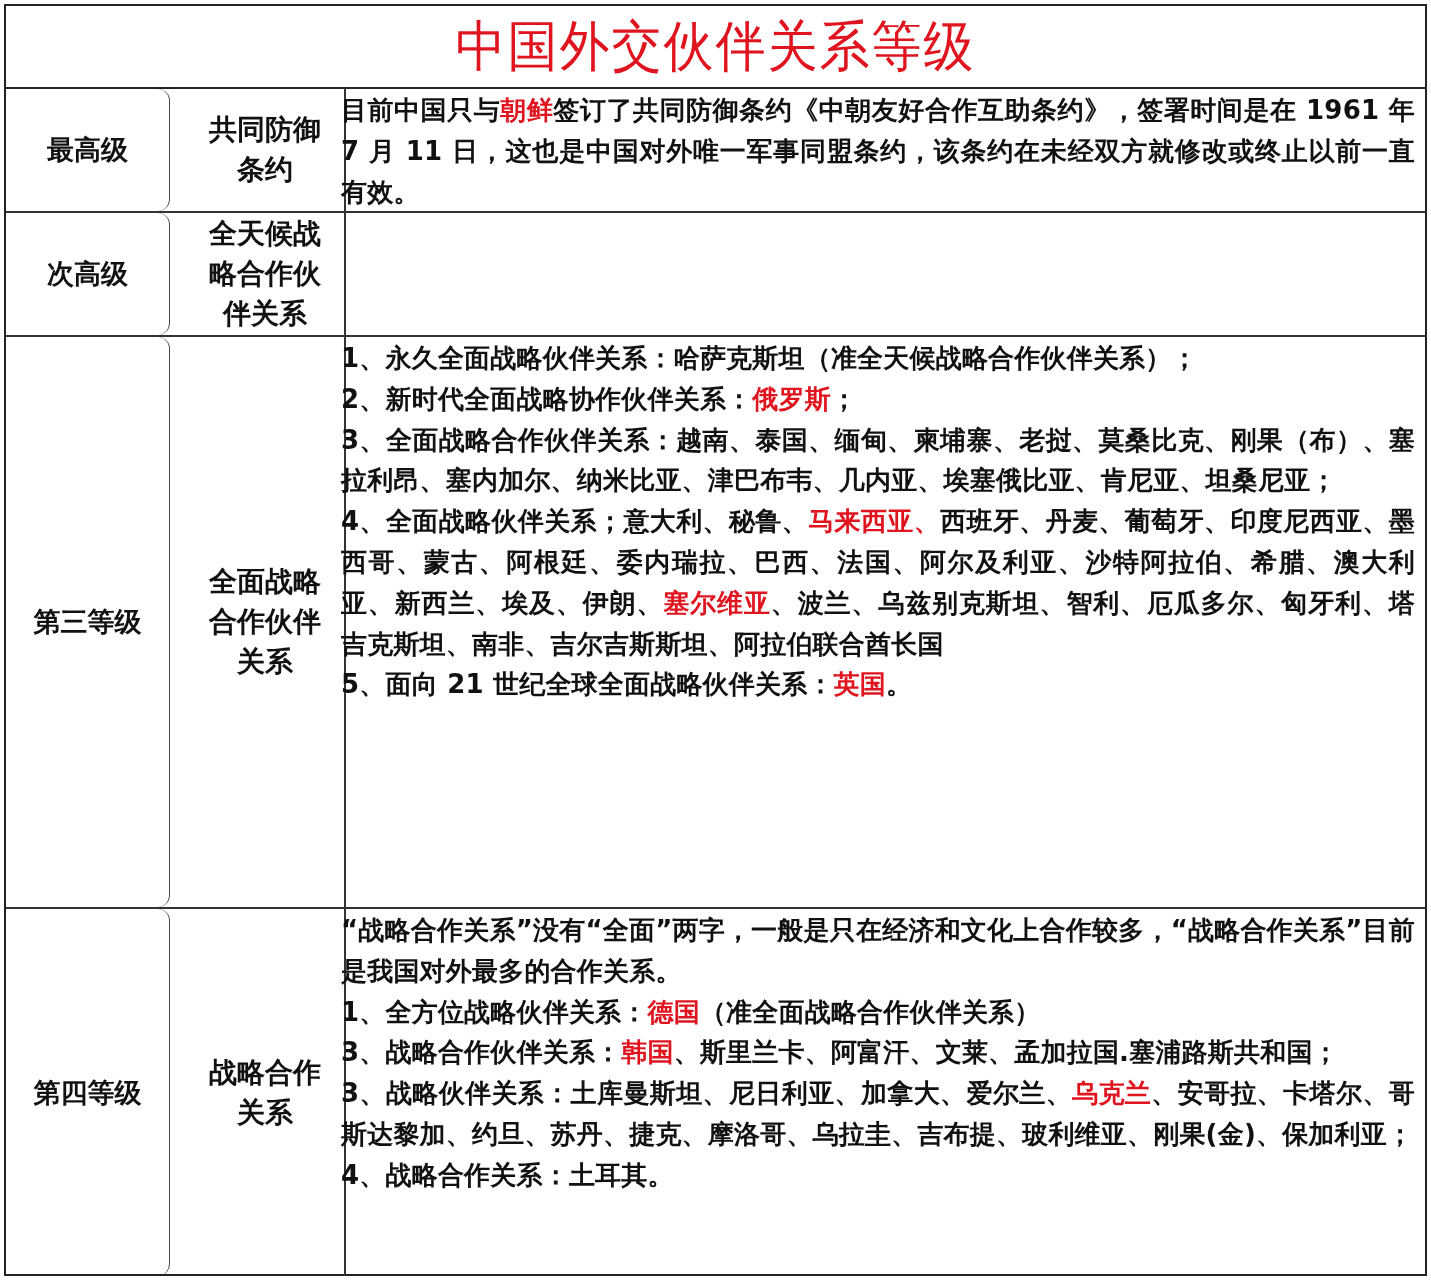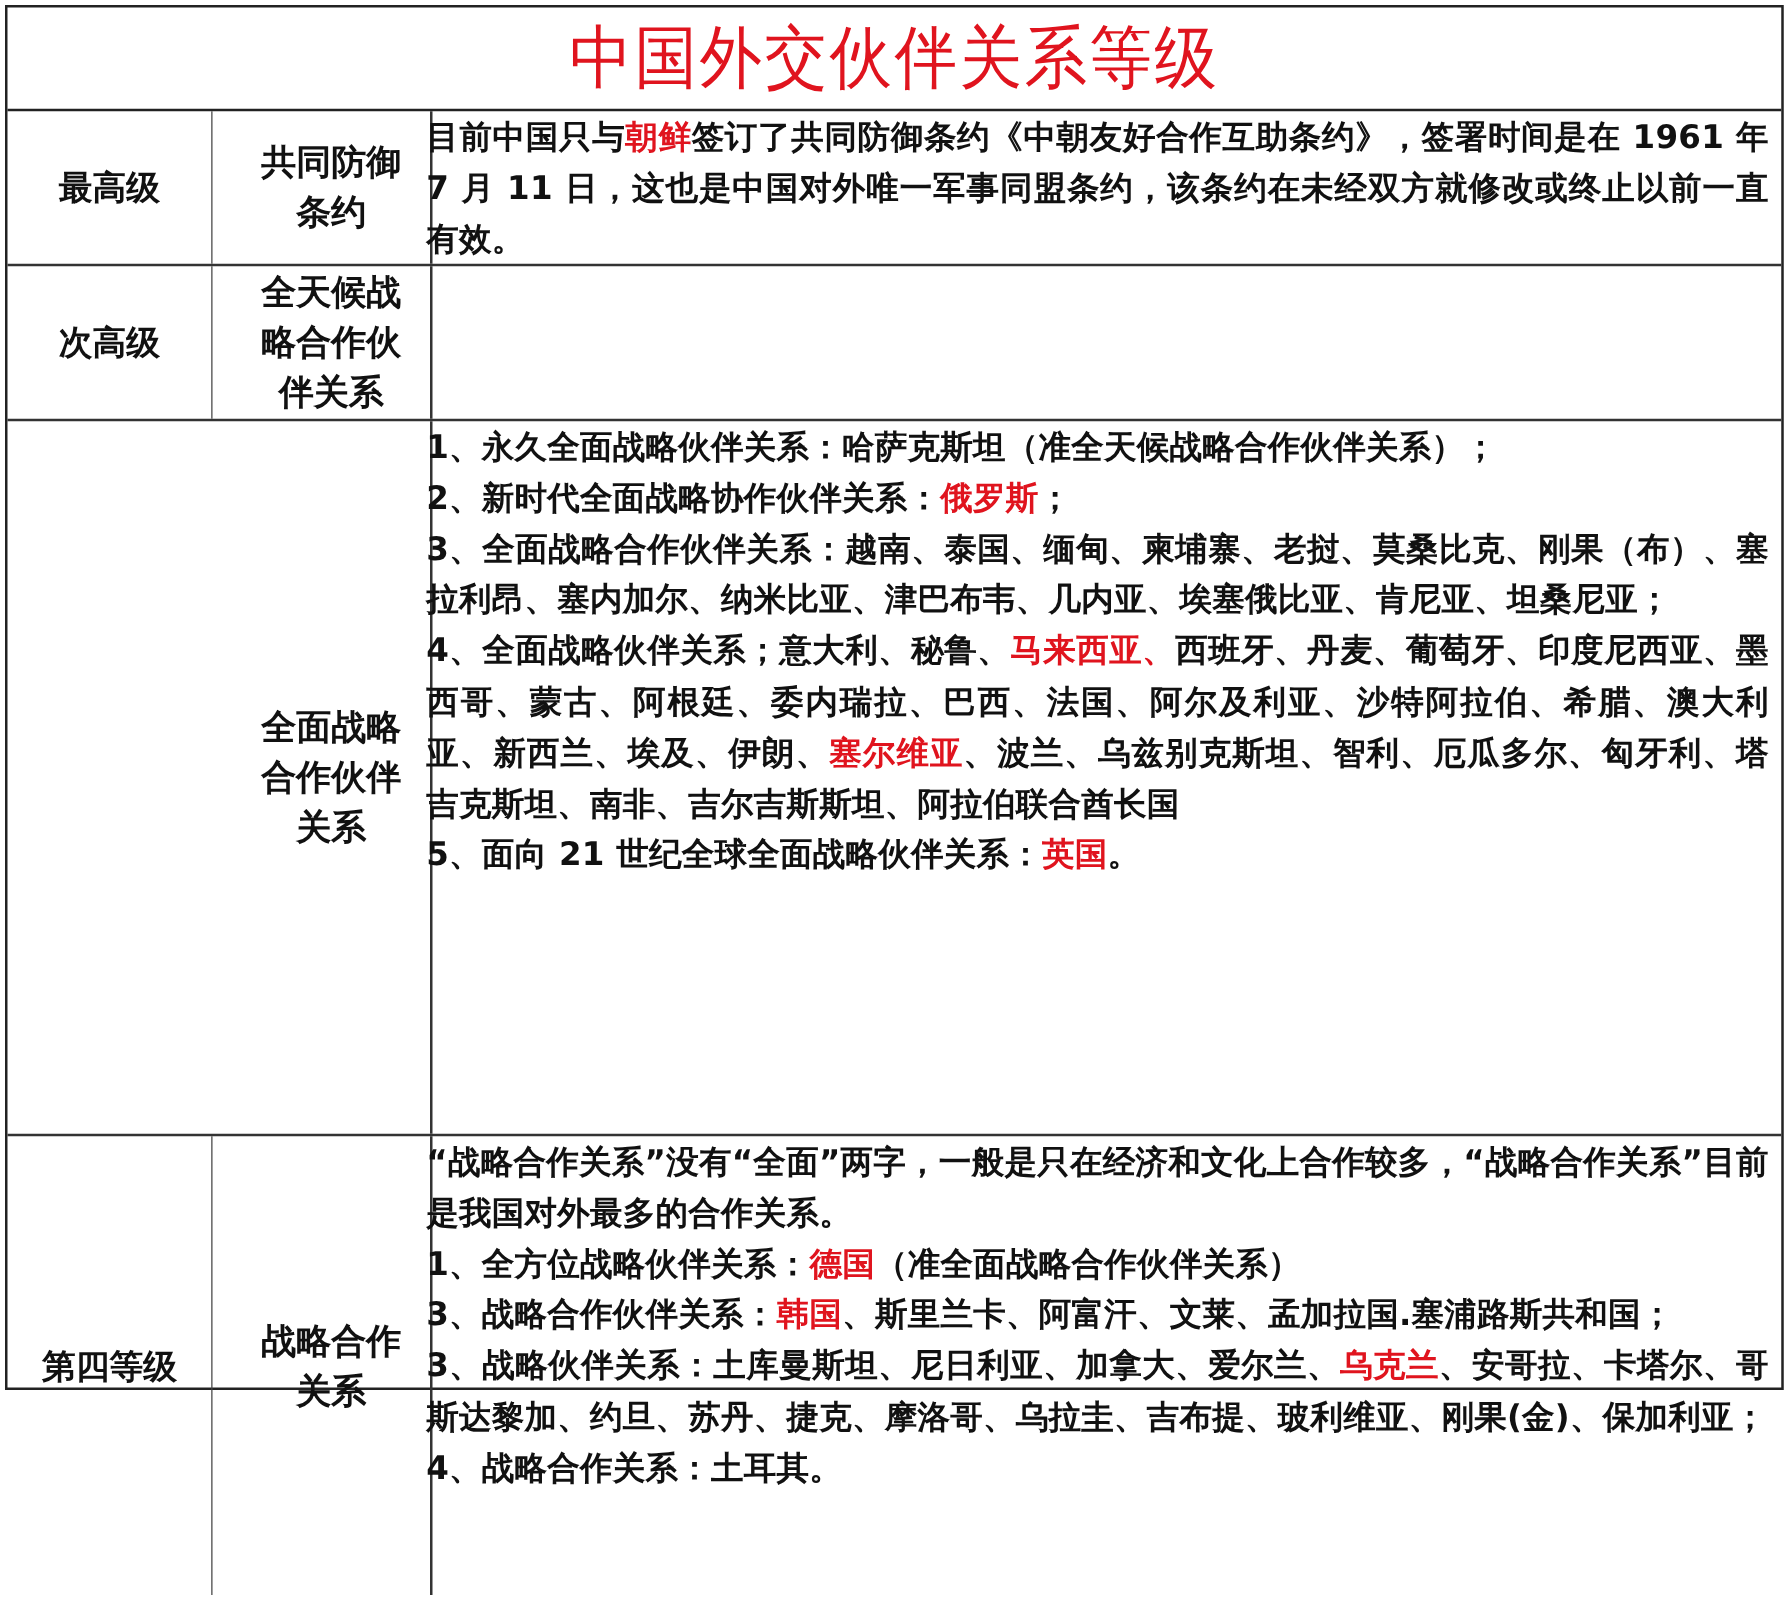--- a/index.html
+++ b/index.html
@@ -1,22 +1,22 @@
 <!DOCTYPE html>
 <html><head>
 <meta charset="utf-8">
 <style>
   html, body { margin: 0; padding: 0; background: #ffffff; }
   body { width: 1431px; height: 1280px; overflow: hidden; font-family: "DejaVu Serif", "Liberation Serif", serif; color: #111; }
-  .sheet { position: absolute; left: 4px; top: 4px; width: 1423px; height: 1108px; border: 2px solid #222; box-sizing: border-box; }
+  .sheet { position: absolute; left: 4px; top: 4px; width: 1423px; height: 1272px; border: 2px solid #222; box-sizing: border-box; }
   .title-row { position: absolute; left: 0; top: 0; width: 100%; height: 83px; border-bottom: 2px solid #222; box-sizing: border-box; display: flex; align-items: center; justify-content: center; }
   .title { color: #e0141e; font-family: "DejaVu Sans", "Liberation Sans", sans-serif; font-size: 50px; letter-spacing: 2px; transform: scaleY(1.1); }
   .row { position: absolute; left: 0; width: 100%; border-bottom: 2px solid #333; box-sizing: border-box; }
   .row:last-child { border-bottom: none; }
-  .c1 { position: absolute; left: 0; top: 0; bottom: 0; width: 163px; border-right: 1.5px solid #444; display: flex; align-items: center; justify-content: center; font-size: 27px; font-weight: bold; text-align: center; }
+  .c1 { position: absolute; left: 0; top: 0; bottom: 0; width: 163px; border-right: 1.5px solid #444; display: flex; align-items: center; justify-content: center; font-size: 27px; font-weight: bold; text-align: center; border-radius: 12px; }
   .c2 { position: absolute; left: 180px; top: 0; bottom: 0; width: 158px; border-right: 2px solid #333; display: flex; align-items: center; justify-content: center; }
   .c2 span { display: block; width: 124px; font-size: 28px; font-weight: bold; line-height: 40px; text-align: center; }
   .c3 { position: absolute; left: 335px; right: 10px; top: 0; bottom: 0; font-size: 26px; line-height: 40.8px; text-align: justify; padding-top: 1px; font-family: "DejaVu Sans", "Liberation Sans", sans-serif; font-weight: bold; letter-spacing: 0.2px; }
   .c3 p { margin: 0; }
   .red { color: #e0141e; }
 </style>
 </head>
 <body>
 
 <div class="sheet">
@@ -35,20 +35,21 @@
   </div>
 
   <div class="row" style="top:207px;height:124px;">
     <div class="c1">次高级</div>
     <div class="c2">
         <span>全天候战略合作伙伴关系</span>
       </div>
   </div>
 
   <div class="row" style="top:331px;height:572px;">
+    <div class="c1">第三等级</div>
     <div class="c2">
         <span>全面战略合作伙伴关系</span>
       </div>
     <div class="c3">
       <p>1、永久全面战略伙伴关系：哈萨克斯坦（准全天候战略合作伙伴关系）；</p>
       <p><span>2、新时代全面战略协作伙伴关系：</span><span class="red">俄罗斯</span><span>；</span></p>
       <p>3、全面战略合作伙伴关系：越南、泰国、缅甸、柬埔寨、老挝、莫桑比克、刚果（布）、塞拉利昂、塞内加尔、纳米比亚、津巴布韦、几内亚、埃塞俄比亚、肯尼亚、坦桑尼亚；</p>
       <p><span>4、全面战略伙伴关系；意大利、秘鲁、</span><span class="red">马来西亚、</span><span>西班牙、丹麦、葡萄牙、印度尼西亚、墨西哥、蒙古、阿根廷、委内瑞拉、巴西、法国、阿尔及利亚、沙特阿拉伯、希腊、澳大利亚、新西兰、埃及、伊朗、</span><span class="red">塞尔维亚</span><span>、波兰、乌兹别克斯坦、智利、厄瓜多尔、匈牙利、塔吉克斯坦、南非、吉尔吉斯斯坦、阿拉伯联合酋长国</span></p>
       <p><span>5、面向 21 世纪全球全面战略伙伴关系：</span><span class="red">英国</span><span>。</span></p>
     </div>

